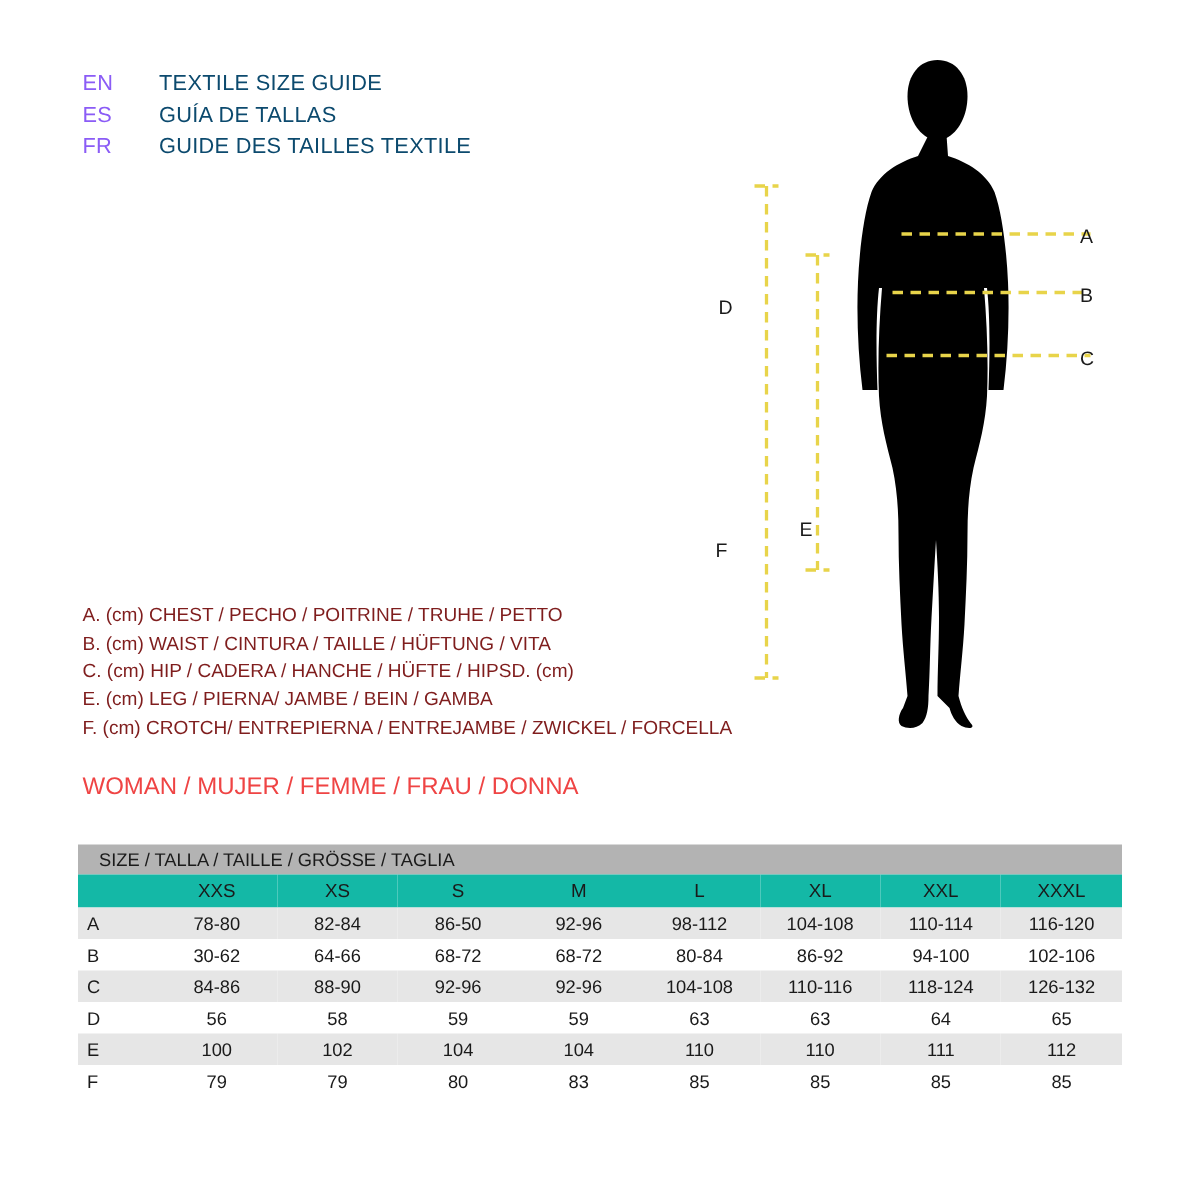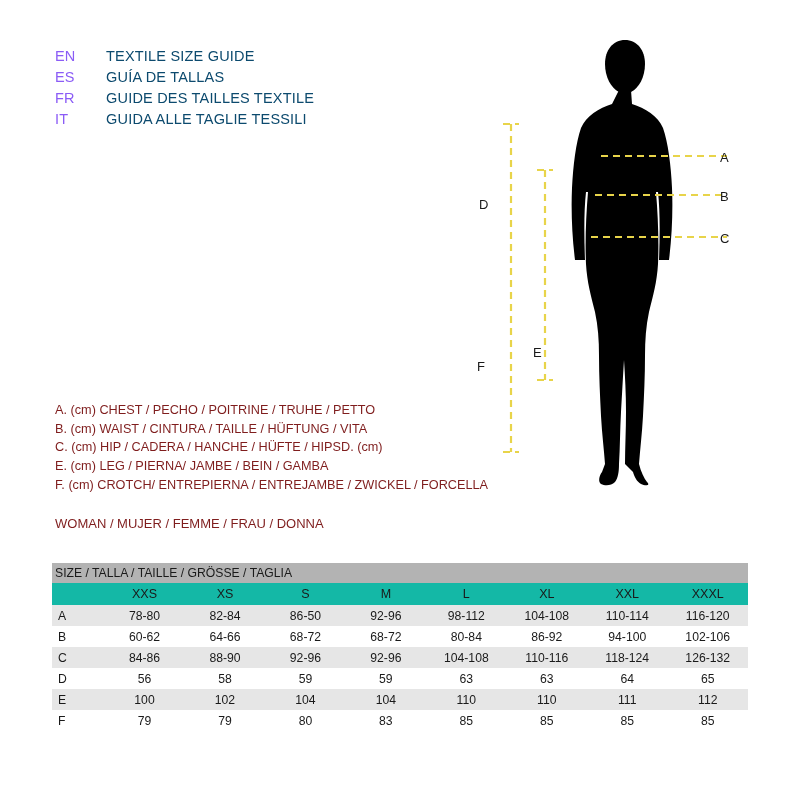--- a/index.html
+++ b/index.html
@@ -49,22 +49,22 @@
   .legend-row {
     font-size: 12.7px;
     line-height: 18.7px;
     color: #7f1d1d;
     white-space: nowrap;
   }
   .legend-gender {
     position: absolute;
     left: 55px;
     top: 516px;
-    font-size: 13px;
-    color: #7f1d1d;
+    font-size: 16px;
+    color: #ef4444;
     white-space: nowrap;
   }
 
   
   .table-wrap {
     position: absolute;
     left: 52px;
     top: 563px;
     width: 696px;
   }
@@ -77,21 +77,21 @@
   table td, table th {
     padding: 0;
     height: 21px;
     text-align: center;
     font-weight: normal;
     color: #1a1a1a;
   }
   .row-title td {
     background: #b3b3b3;
     text-align: left;
-    padding-left: 3px;
+    padding-left: 14px;
     height: 20px;
     font-size: 12.2px;
   }
   .row-head td {
     background: #14b8a6;
     font-size: 12.5px;
     height: 22px;
   }
   tr.shaded td {
     background: #e6e6e6;
@@ -129,24 +129,20 @@
     <span class="title-lang">EN</span>
     <span class="title-text">TEXTILE SIZE GUIDE</span>
   </div>
   <div class="title-row">
     <span class="title-lang">ES</span>
     <span class="title-text">GUÍA DE TALLAS</span>
   </div>
   <div class="title-row">
     <span class="title-lang">FR</span>
     <span class="title-text">GUIDE DES TAILLES TEXTILE</span>
-  </div>
-  <div class="title-row">
-    <span class="title-lang">IT</span>
-    <span class="title-text">GUIDA ALLE TAGLIE TESSILI</span>
   </div>
 </div>
 
 <div class="figure">
   <svg width="320" height="480" viewBox="0 0 320 480" xmlns="http://www.w3.org/2000/svg">
 
     <g fill="#000000">
 
       <path d="M170 20 C158 20 150 30 150 44 C150 57 156 68 164 72 L176 72 C184 68 190 57 190 44 C190 30 182 20 170 20 Z"></path>
 
@@ -249,21 +245,21 @@
         <td>82-84</td>
         <td>86-50</td>
         <td>92-96</td>
         <td>98-112</td>
         <td>104-108</td>
         <td>110-114</td>
         <td>116-120</td>
       </tr>
       <tr class="plain">
         <td class="label-col">B</td>
-        <td>60-62</td>
+        <td>30-62</td>
         <td>64-66</td>
         <td>68-72</td>
         <td>68-72</td>
         <td>80-84</td>
         <td>86-92</td>
         <td>94-100</td>
         <td>102-106</td>
       </tr>
       <tr class="shaded">
         <td class="label-col">C</td>

